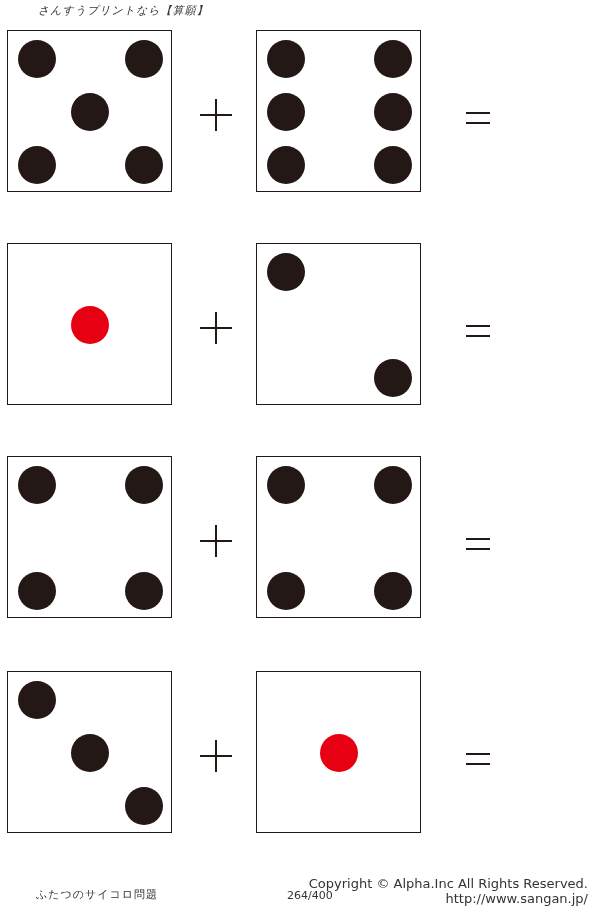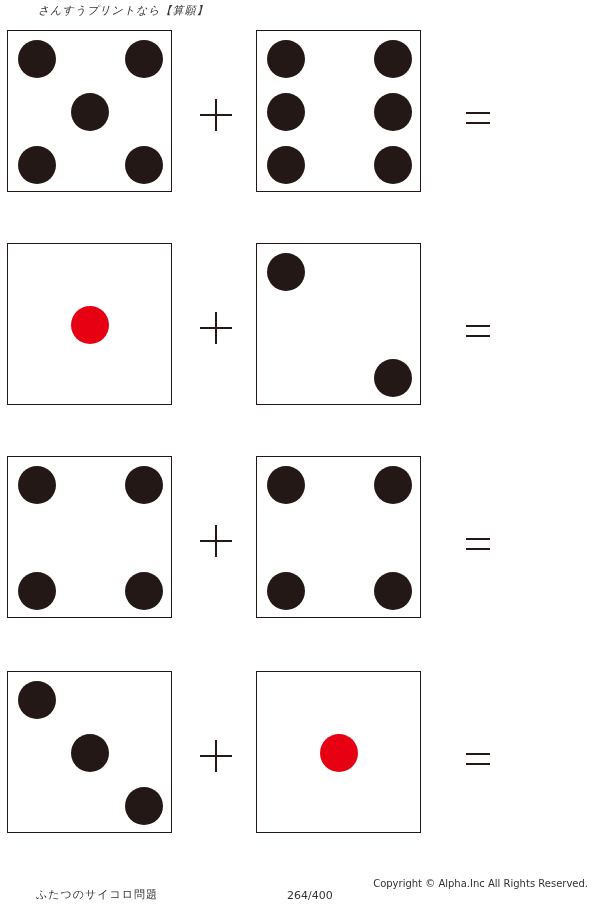--- a/index.html
+++ b/index.html
@@ -13,21 +13,21 @@
   .pip { position:absolute; width:38px; height:38px; border-radius:50%; background:#231815; }
   .op { position:absolute; }
   .plus { left:200px; width:32px; height:32px; }
   .plus::before { content:""; position:absolute; left:0; top:15px; width:32px; height:2px; background:#231815; }
   .plus::after { content:""; position:absolute; left:15px; top:0; width:2px; height:32px; background:#231815; }
   .equals { left:466px; width:24px; height:12px; }
   .equals::before { content:""; position:absolute; left:0; top:0; width:24px; height:2px; background:#231815; }
   .equals::after { content:""; position:absolute; left:0; top:10px; width:24px; height:2px; background:#231815; }
   .footer-title { position:absolute; left:36px; top:887px; font-size:11px; color:#333; letter-spacing:1px;text-align:right; }
   .footer-page { position:absolute; left:287px; top:889px; font-size:11px; color:#333;text-align:right; }
-  .footer-copy { position:absolute; right:12px; top:876px; font-size:10px; color:#333; text-align:right; line-height:15px; }
+  .footer-copy { position:absolute; right:12px; top:876px; font-size:13px; color:#333; text-align:right; line-height:15px; }
 </style>
 </head>
 <body>
 
 <div class="header">さんすうプリントなら【算願】</div>
 
 <div id="rows">
     <div class="row" style="top: 30px;">
       <div class="die left">
         <div class="pip" style="left: 10px; top: 9px; background: rgb(35, 24, 21);"></div>
@@ -85,13 +85,14 @@
       </div>
       <div class="op plus" style="top: 69px;"></div>
       <div class="op equals" style="top: 82px;"></div>
     </div>
   </div>
 
 <div class="footer-title">ふたつのサイコロ問題</div>
 <div class="footer-page">264/400</div>
 <div class="footer-copy">
   <div>Copyright ©  Alpha.Inc All Rights Reserved.</div>
+  <div>http://www.sangan.jp/</div>
 </div>
 
 </body></html>

